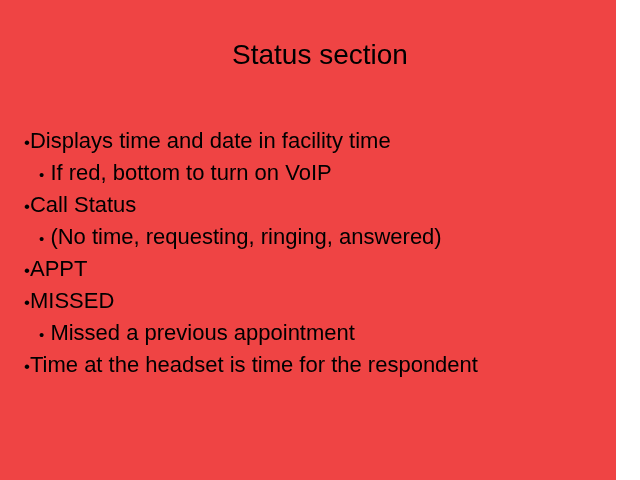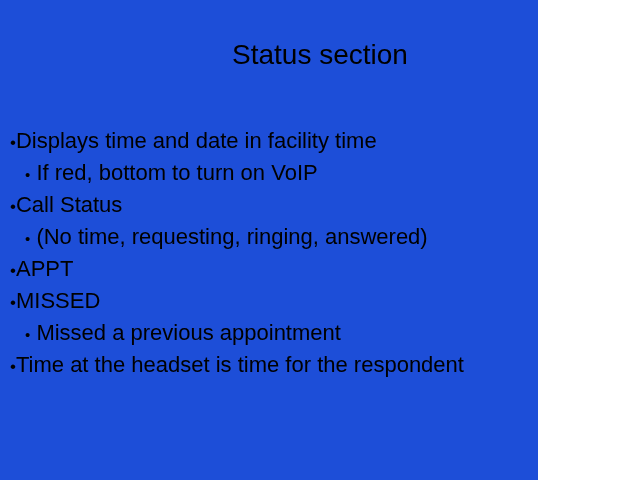--- a/index.html
+++ b/index.html
@@ -10,42 +10,42 @@
   body {
     width: 640px;
     height: 480px;
     background: #ffffff;
     font-family: "Liberation Sans", sans-serif;
     color: #000000;
     overflow: hidden;
   }
   .slide {
     position: relative;
-    width: 538px;
+    width: 616px;
     height: 480px;
-    background: #1d4ed8;
+    background: #ef4444;
   }
   
   .slide-title {
     position: absolute;
     left: 0;
     top: 38px;
     width: 640px;
     text-align: center;
     font-size: 28px;
     line-height: 34px;
     font-weight: normal;
     color: #000000;
     letter-spacing: 0px;
     white-space: nowrap;
   }
   
   .slide-body {
     position: absolute;
-    left: 10px;
+    left: 24px;
     top: 126px;
     width: 600px;
   }
   .bullet-line {
     font-size: 22px;
     line-height: 30px;
     color: #000000;
     white-space: nowrap;
     display: block;
   }

